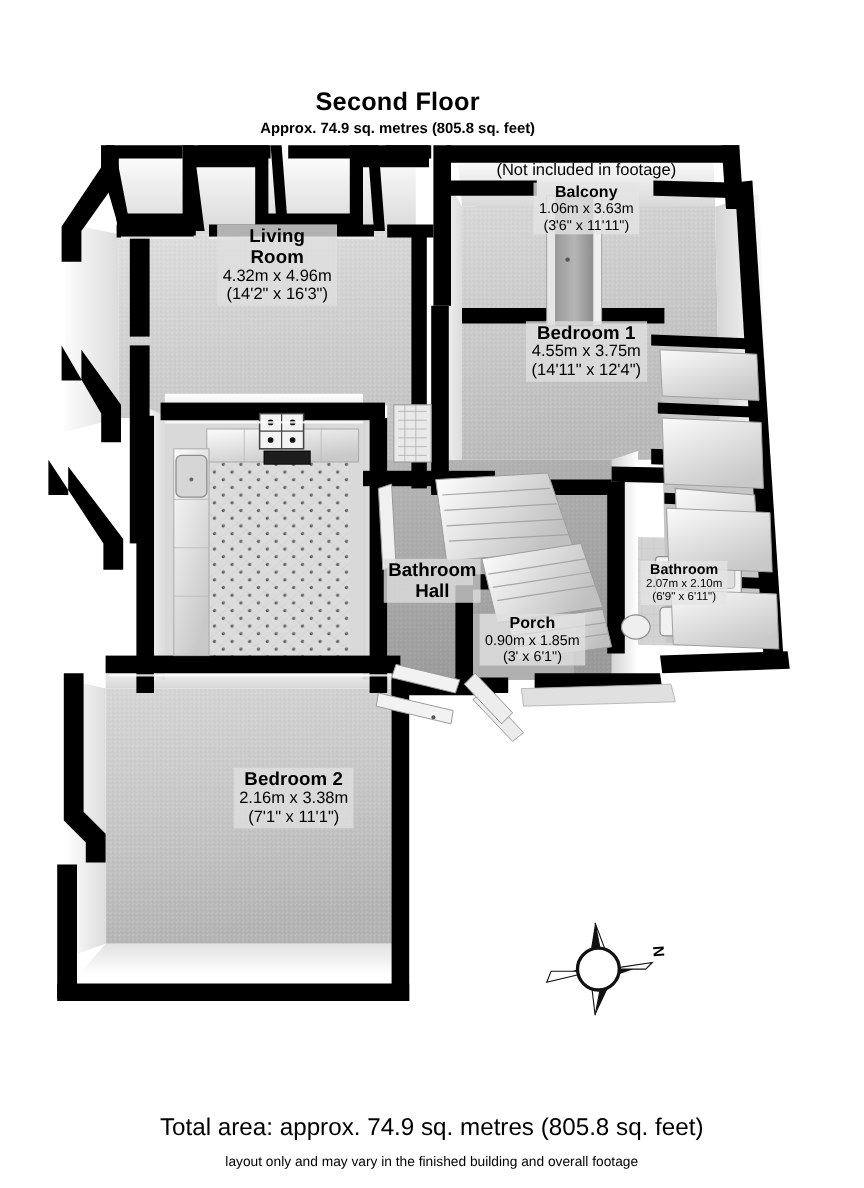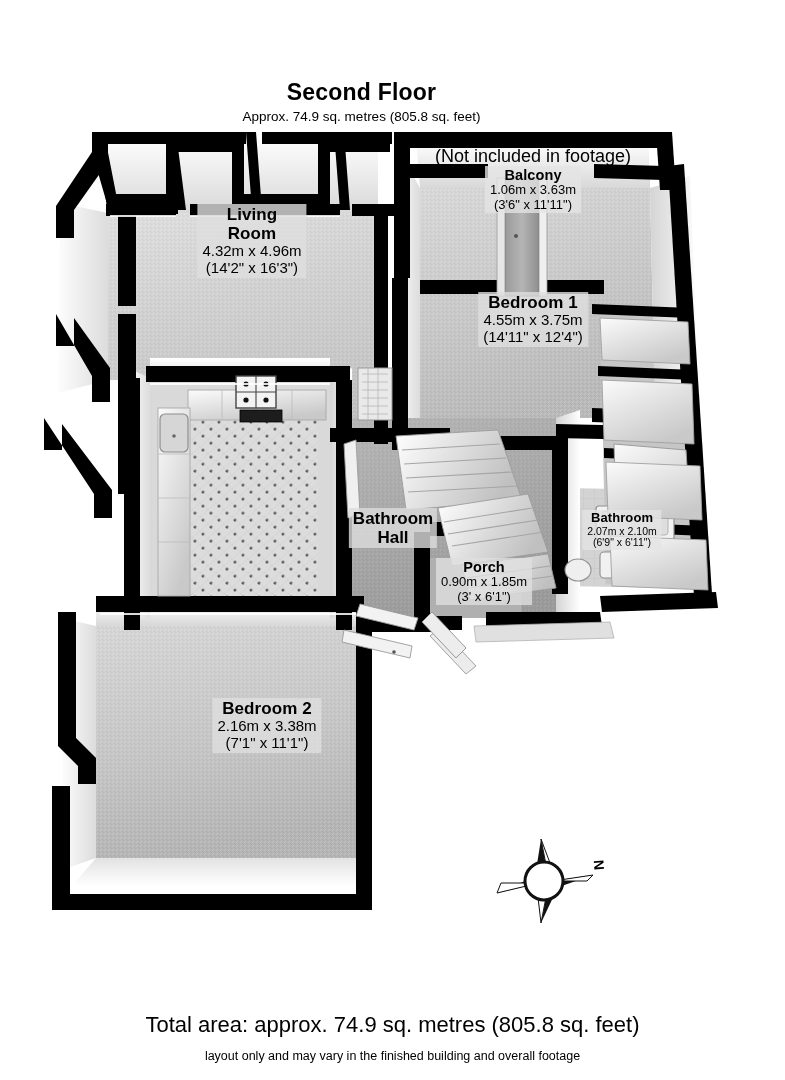--- a/index.html
+++ b/index.html
@@ -33,21 +33,21 @@
   }
   .header-title {
     font-size: 23px;
     font-weight: bold;
     letter-spacing: 0.2px;
     line-height: 1.1;
     margin: 0;
   }
   .header-sub {
     font-size: 13.5px;
-    font-weight: normal;
+    font-weight: bold;
     margin-top: 5px;
     line-height: 1.1;
   }
 
   
   .plan-wrap {
     position: absolute;
     top: 118px;
     left: 0;
     width: 785px;
@@ -93,21 +93,21 @@
   .room-label.small .rl-dims-imp { font-size: 13px; }
 
   .room-label.lbl-bg {
     background: rgba(222,222,222,0.80);
   }
   .room-label.lbl-bg-light {
     background: rgba(228,228,228,0.78);
   }
   .note-label {
     position: absolute;
-    font-size: 18px;
+    font-size: 15px;
     text-align: right;
     transform: translateX(-50%);
     white-space: nowrap;
   }
   .hall-label {
     position: absolute;
     transform: translateX(-50%);
     text-align: center;
     line-height: 1.12;
     background: rgba(220,220,220,0.80);

